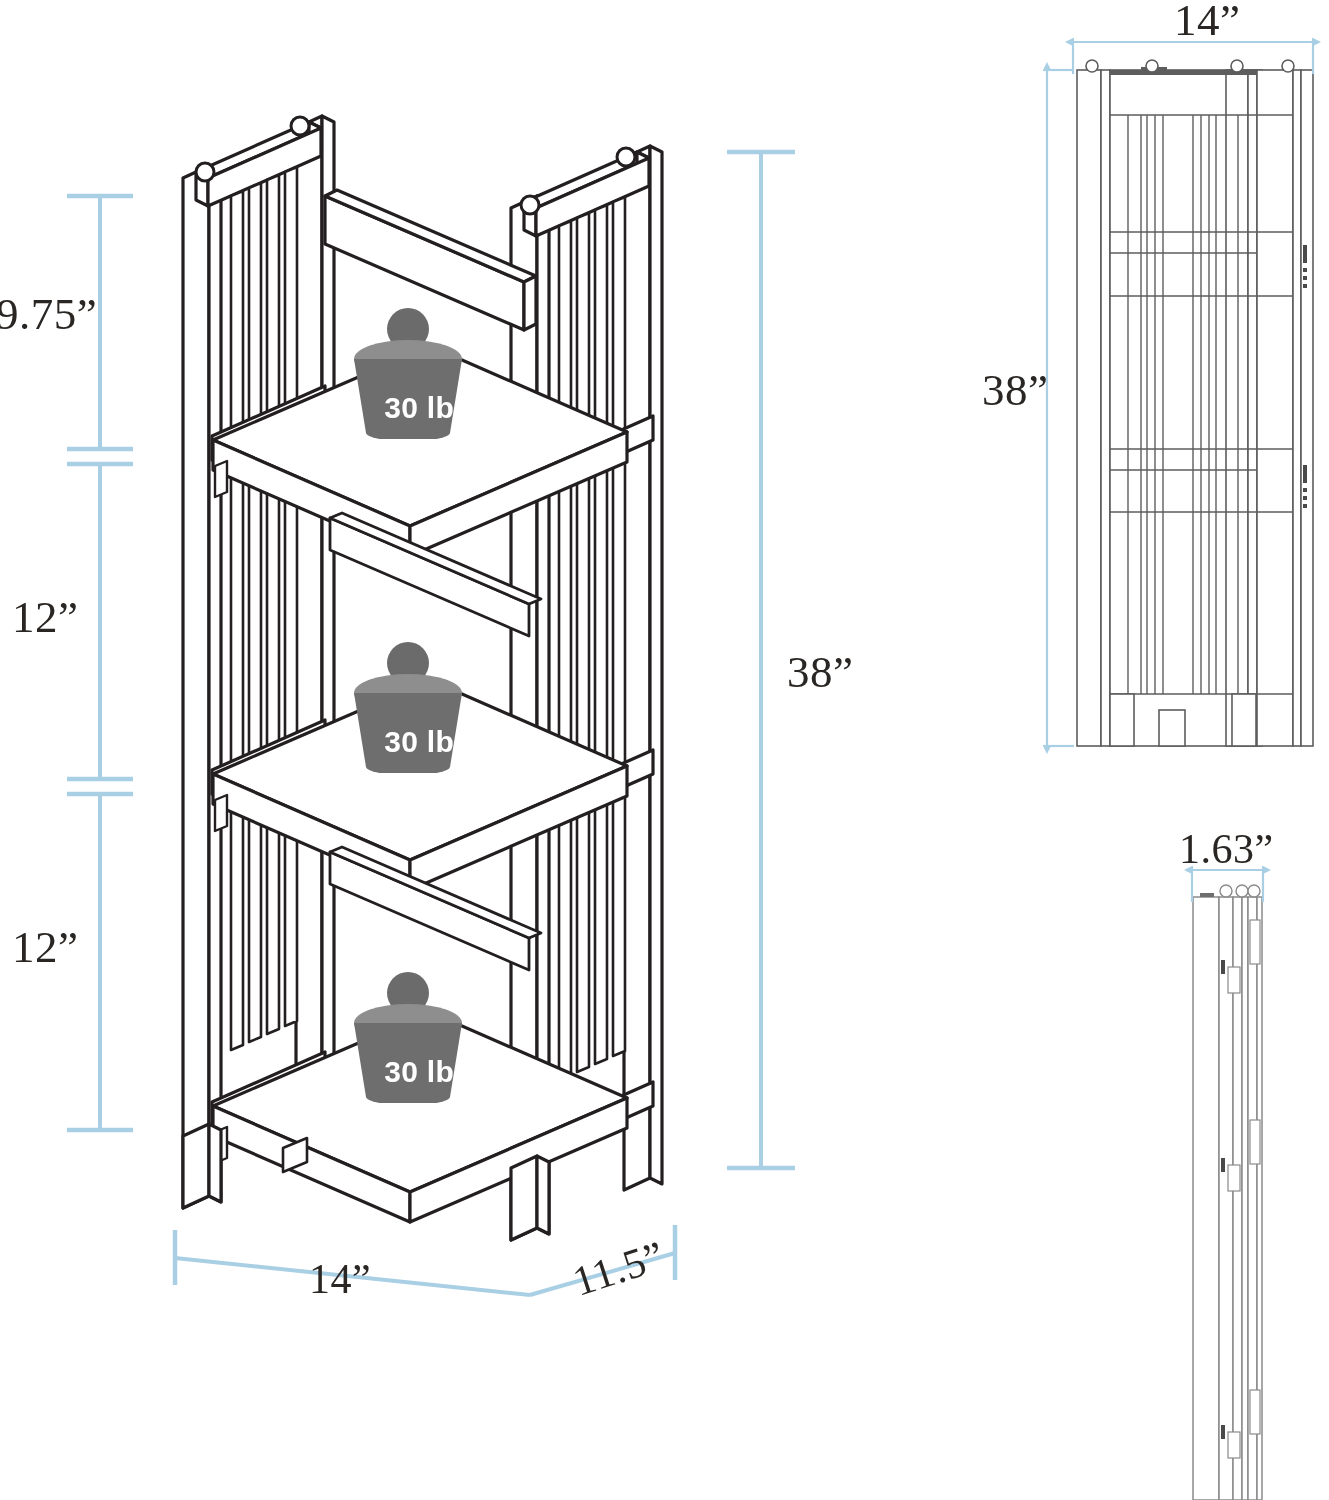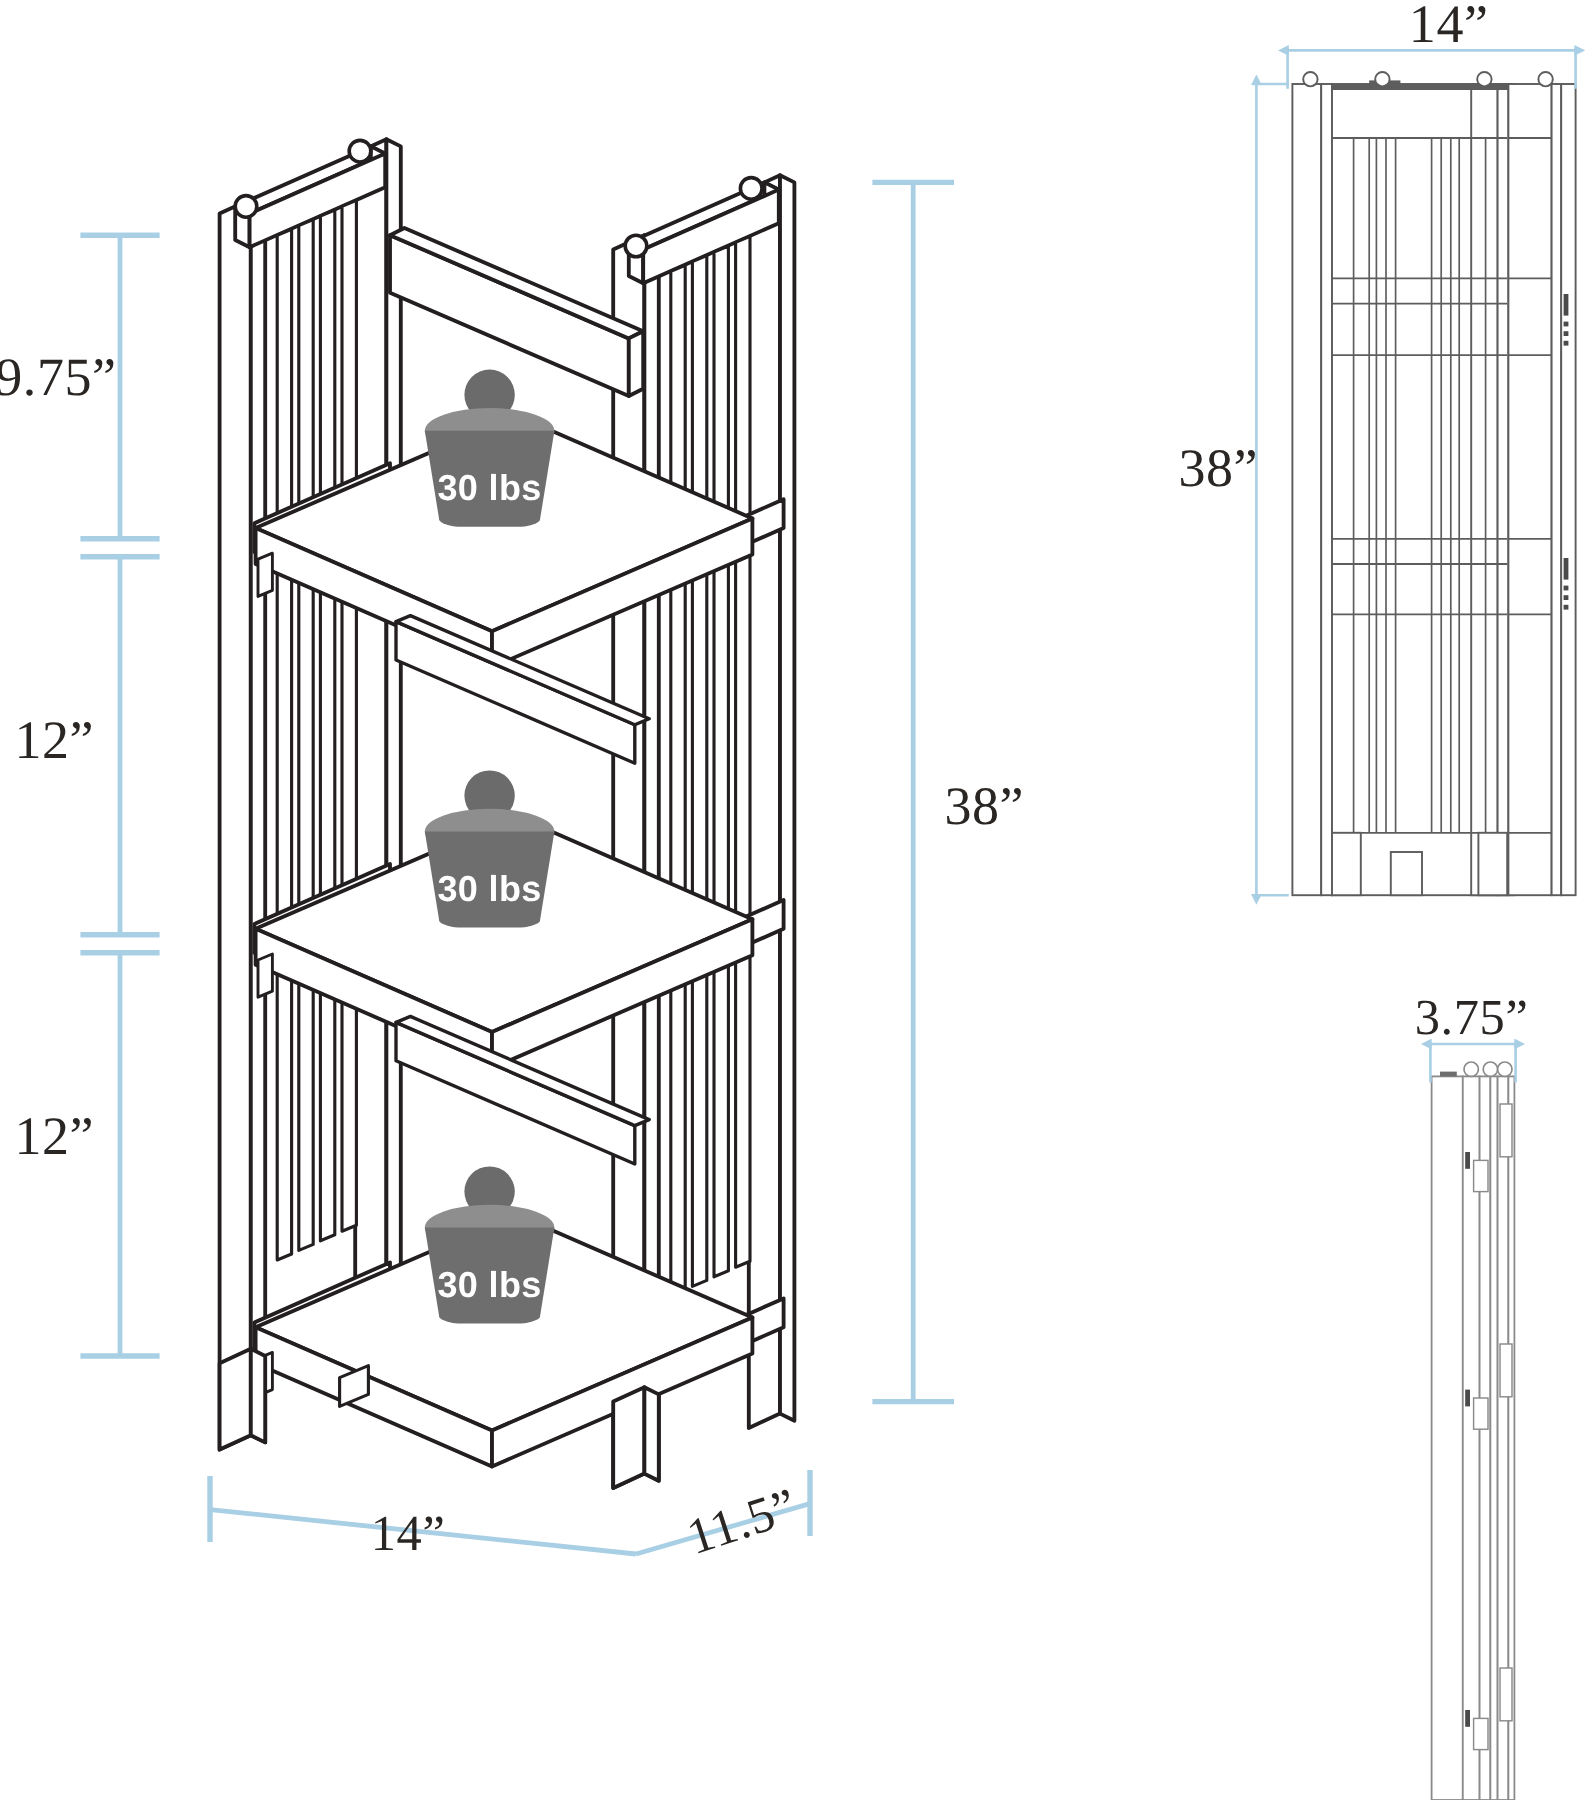--- a/index.html
+++ b/index.html
@@ -32,21 +32,21 @@
   .dim-38fr {left:982px; top:368px; font-size:45px;}
   .dim-375  {left:1179px;top:828px; font-size:42px;}
 
   
   .weight{position:absolute;width:126px;height:136px;}
   .w1{left:345px;top:303px;}
   .w2{left:345px;top:637px;}
   .w3{left:345px;top:967px;}
   .wlabel{
     position:absolute;left:0;right:0;
-    text-align:center;
+    text-align:right;
     font-family:"Liberation Sans", sans-serif;
     font-weight:700;
     font-size:30px;
     color:#ffffff;
     letter-spacing:.3px;
     pointer-events:none;
   }
   .w1 .wlabel{top:88px;}
   .w2 .wlabel{top:88px;}
   .w3 .wlabel{top:88px;}
@@ -347,15 +347,15 @@
   </svg>
 
   <span class="dimlabel dim-975">9.75”</span>
   <span class="dimlabel dim-12a">12”</span>
   <span class="dimlabel dim-12b">12”</span>
   <span class="dimlabel dim-38main">38”</span>
   <span class="dimlabel dim-14bot">14”</span>
   <span class="dimlabel dim-115">11.5”</span>
   <span class="dimlabel dim-14top">14”</span>
   <span class="dimlabel dim-38fr">38”</span>
-  <span class="dimlabel dim-375">3.75”</span>
+  <span class="dimlabel dim-375">1.63”</span>
 
 </div>
 
 </body></html>

